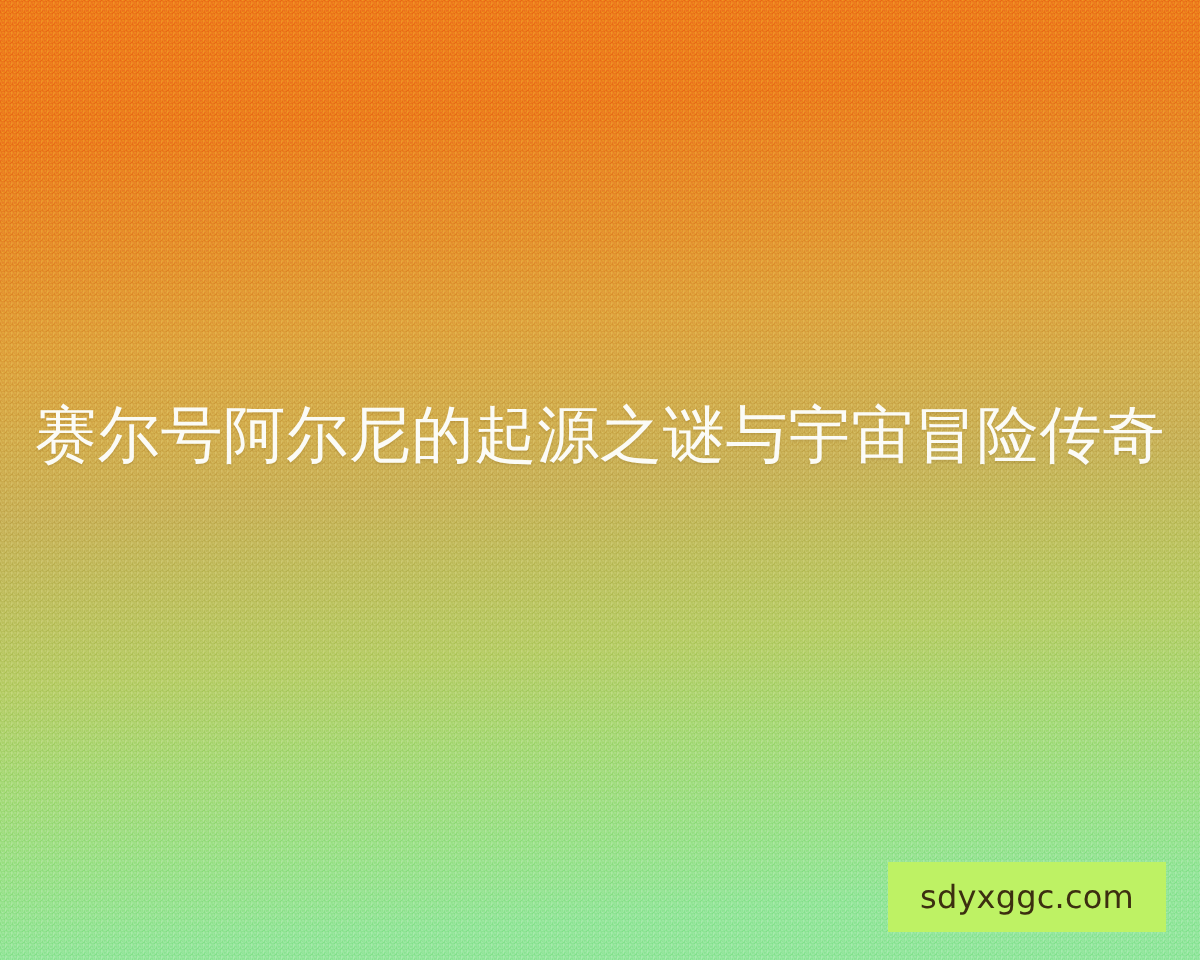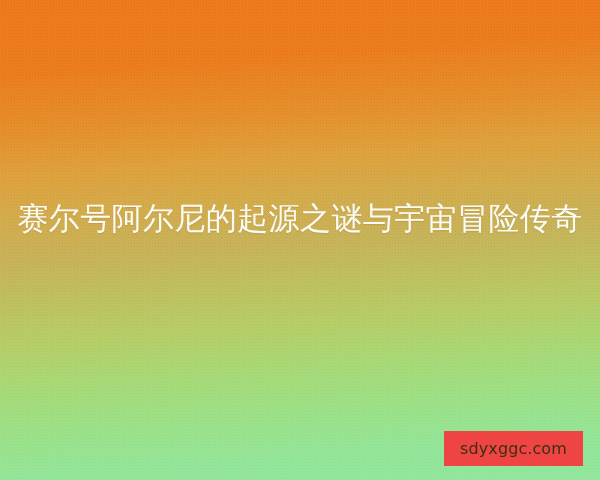--- a/index.html
+++ b/index.html
@@ -85,21 +85,21 @@
     text-shadow: 0 1px 1px rgba(120,90,30,.18);
   }
 
   
   .watermark {
     position: absolute;
     left: 444px;
     top: 431px;
     width: 139px;
     height: 35px;
-    background: #ef4444;
+    background: #bef264;
     display: flex;
     align-items: center;
     justify-content: center;
   }
   .watermark-text {
     color: #3c2f10;
     font-size: 16px;
     line-height: 1;
     letter-spacing: .1px;
     white-space: nowrap;

